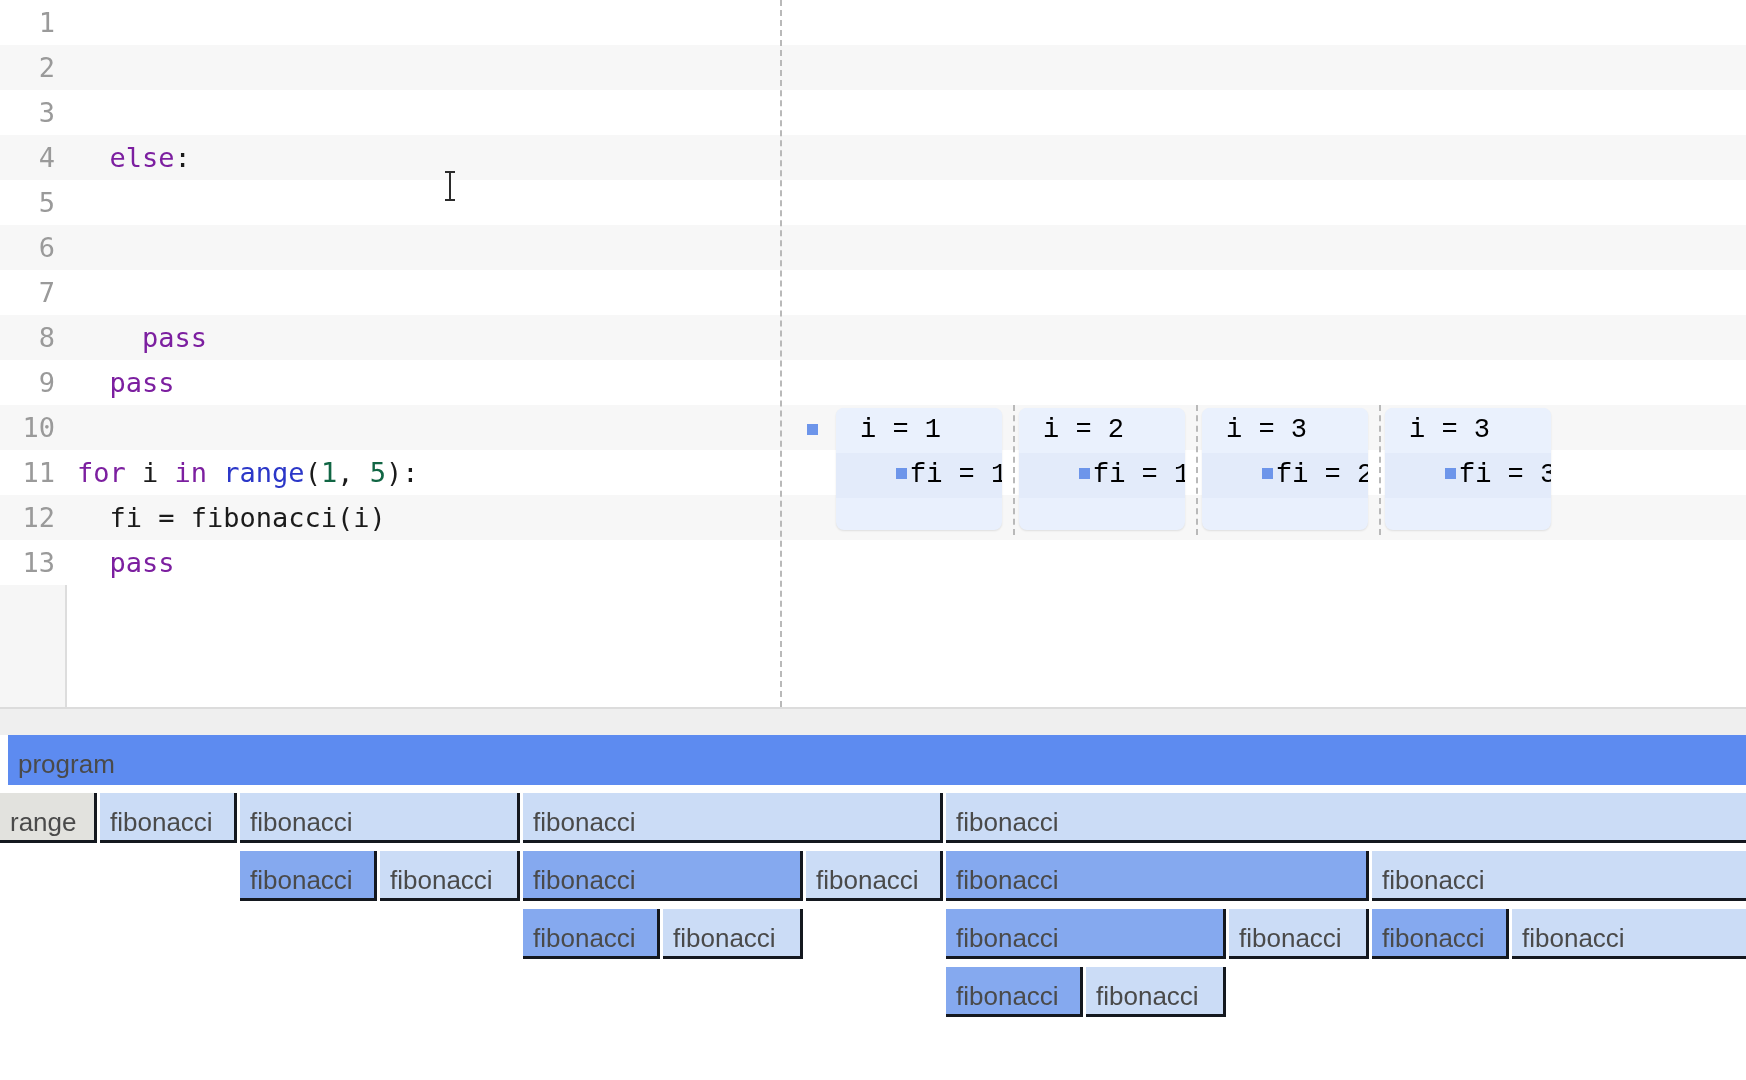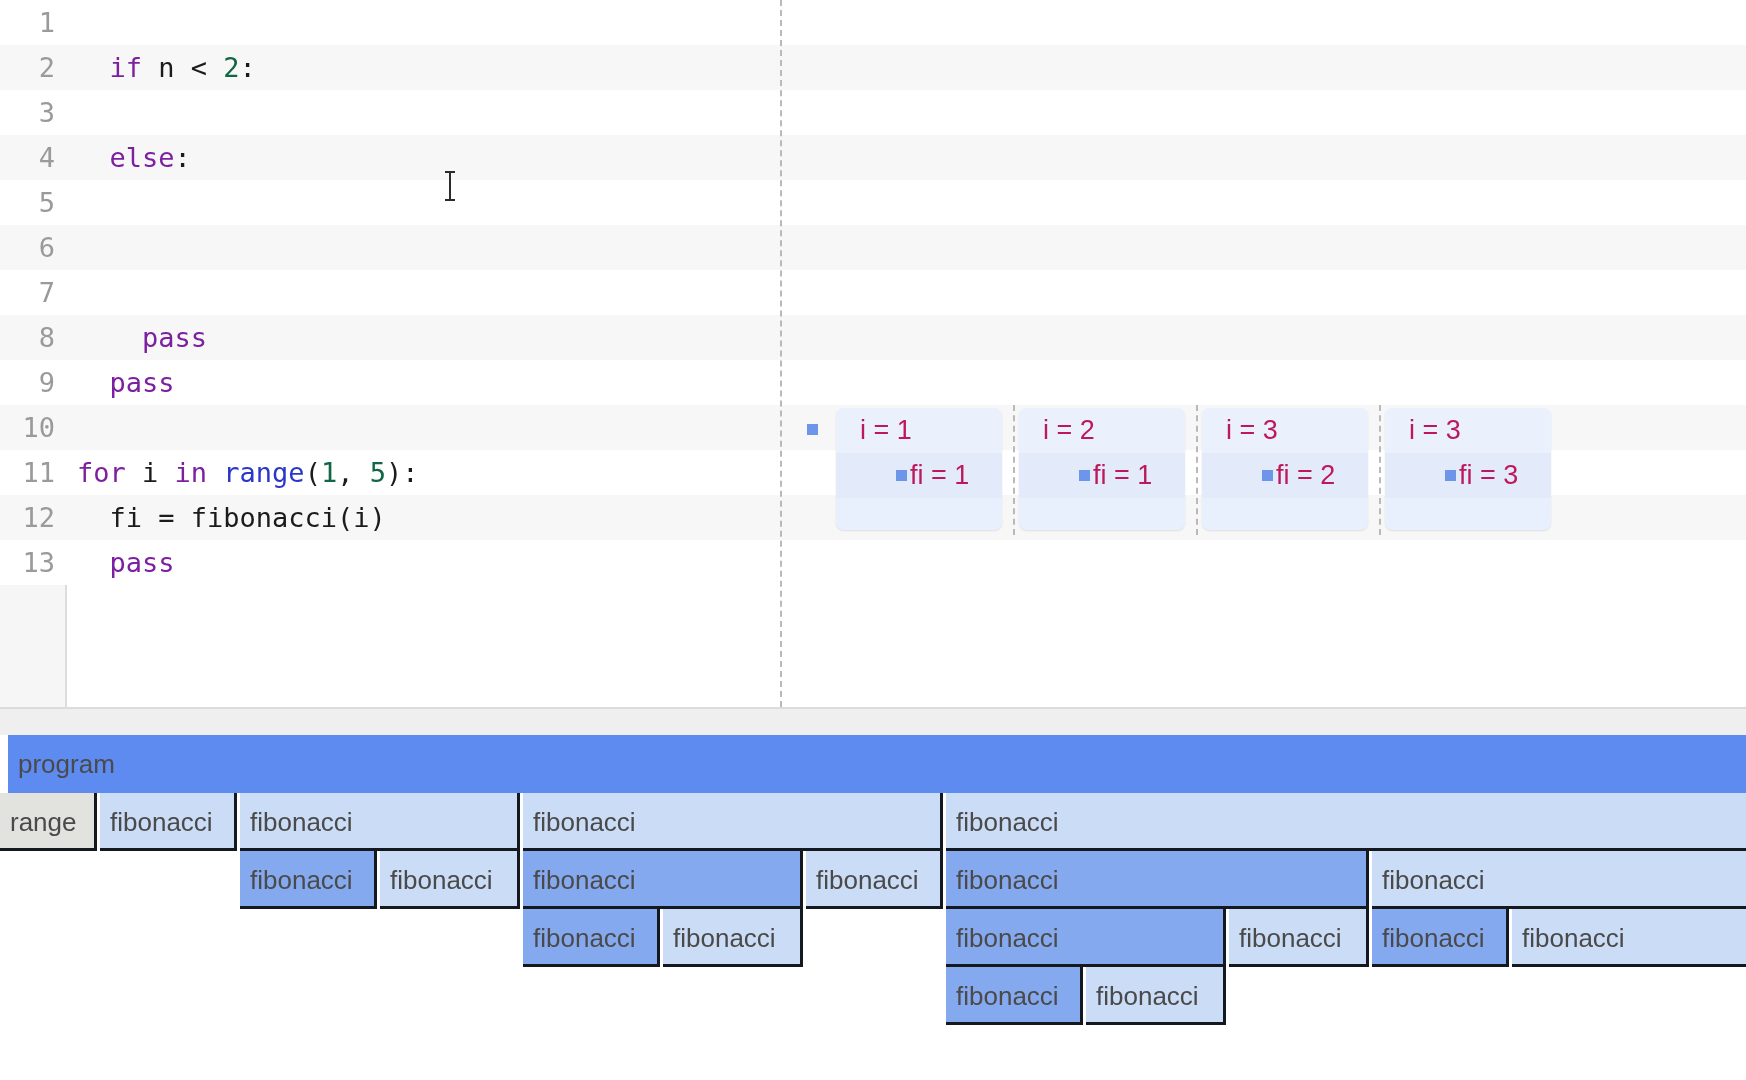--- a/index.html
+++ b/index.html
@@ -125,23 +125,23 @@
     height: 122px;
     border-radius: 8px;
     background: #e9f0fd;
     box-shadow: 0 1px 2px rgba(0,0,0,0.10);
     z-index: 4;
     overflow: hidden;
   }
   .vbox .vrow {
     height: 45px;
     line-height: 45px;
-    font-family: Liberation Sans, sans-serif;
+    font-family: Liberation Mono, monospace;
     font-size: 27px;
-    color: #be185d;
+    color: #000000;
     white-space: pre;
     position: relative;
   }
   .vbox .vrow.r1 { background: #eaf1fd; padding-left: 24px; }
   .vbox .vrow.r2 { background: #e3ebfa; padding-left: 60px; }
 
   .marker {
     display: inline-block;
     width: 11px; height: 11px;
     background: #6d95ea;
@@ -174,21 +174,21 @@
     position: absolute;
     left: 0; top: 735px;
     width: 1746px;
     height: 345px;
     background: #ffffff;
     overflow: hidden;
   }
 
   .fnode {
     position: absolute;
-    height: 58px;
+    height: 50px;
     box-sizing: border-box;
     border-right: 3px solid #14181f;
     border-bottom: 3px solid #14181f;
     font-size: 26px;
     line-height: 58px;
     color: #4a4a4a;
     padding-left: 10px;
     white-space: nowrap;
     overflow: hidden;
   }
@@ -204,21 +204,21 @@
 </style>
 </head>
 <body>
 
 <div id="app">
 
   <div class="editor">
     <div class="gutter"></div>
     <div id="code-rows">
         <div class="row"><div class="row-bg"></div><div class="lineno">1</div></div>
-        <div class="row alt"><div class="row-bg"></div><div class="lineno">2</div><div class="code-text"><span class="tok-plain">  </span><span class="tok-kw">if</span><span class="tok-plain"> n &lt; </span><span class="tok-num">2</span><span class="tok-plain">:</span></div></div>
+        <div class="row alt"><div class="row-bg"></div><div class="lineno">2</div></div>
         <div class="row"><div class="row-bg"></div><div class="lineno">3</div></div>
         <div class="row alt"><div class="row-bg"></div><div class="lineno">4</div><div class="code-text"><span class="tok-plain">  </span><span class="tok-kw">else</span><span class="tok-plain">:</span></div></div>
         <div class="row"><div class="row-bg"></div><div class="lineno">5</div></div>
         <div class="row alt"><div class="row-bg"></div><div class="lineno">6</div></div>
         <div class="row"><div class="row-bg"></div><div class="lineno">7</div></div>
         <div class="row alt"><div class="row-bg"></div><div class="lineno">8</div><div class="code-text"><span class="tok-plain">    </span><span class="tok-kw">pass</span></div></div>
         <div class="row"><div class="row-bg"></div><div class="lineno">9</div><div class="code-text"><span class="tok-plain">  </span><span class="tok-kw">pass</span></div></div>
         <div class="row alt"><div class="row-bg"></div><div class="lineno">10</div><div class="code-text"></div></div>
         <div class="row"><div class="row-bg"></div><div class="lineno">11</div><div class="code-text"><span class="tok-kw">for</span><span class="tok-plain"> i </span><span class="tok-kw">in</span><span class="tok-plain"> </span><span class="tok-fn">range</span><span class="tok-plain">(</span><span class="tok-num">1</span><span class="tok-plain">, </span><span class="tok-num">5</span><span class="tok-plain">):</span></div></div>
         <div class="row alt"><div class="row-bg"></div><div class="lineno">12</div><div class="code-text"><span class="tok-plain">  fi = fibonacci(i)</span></div></div>

